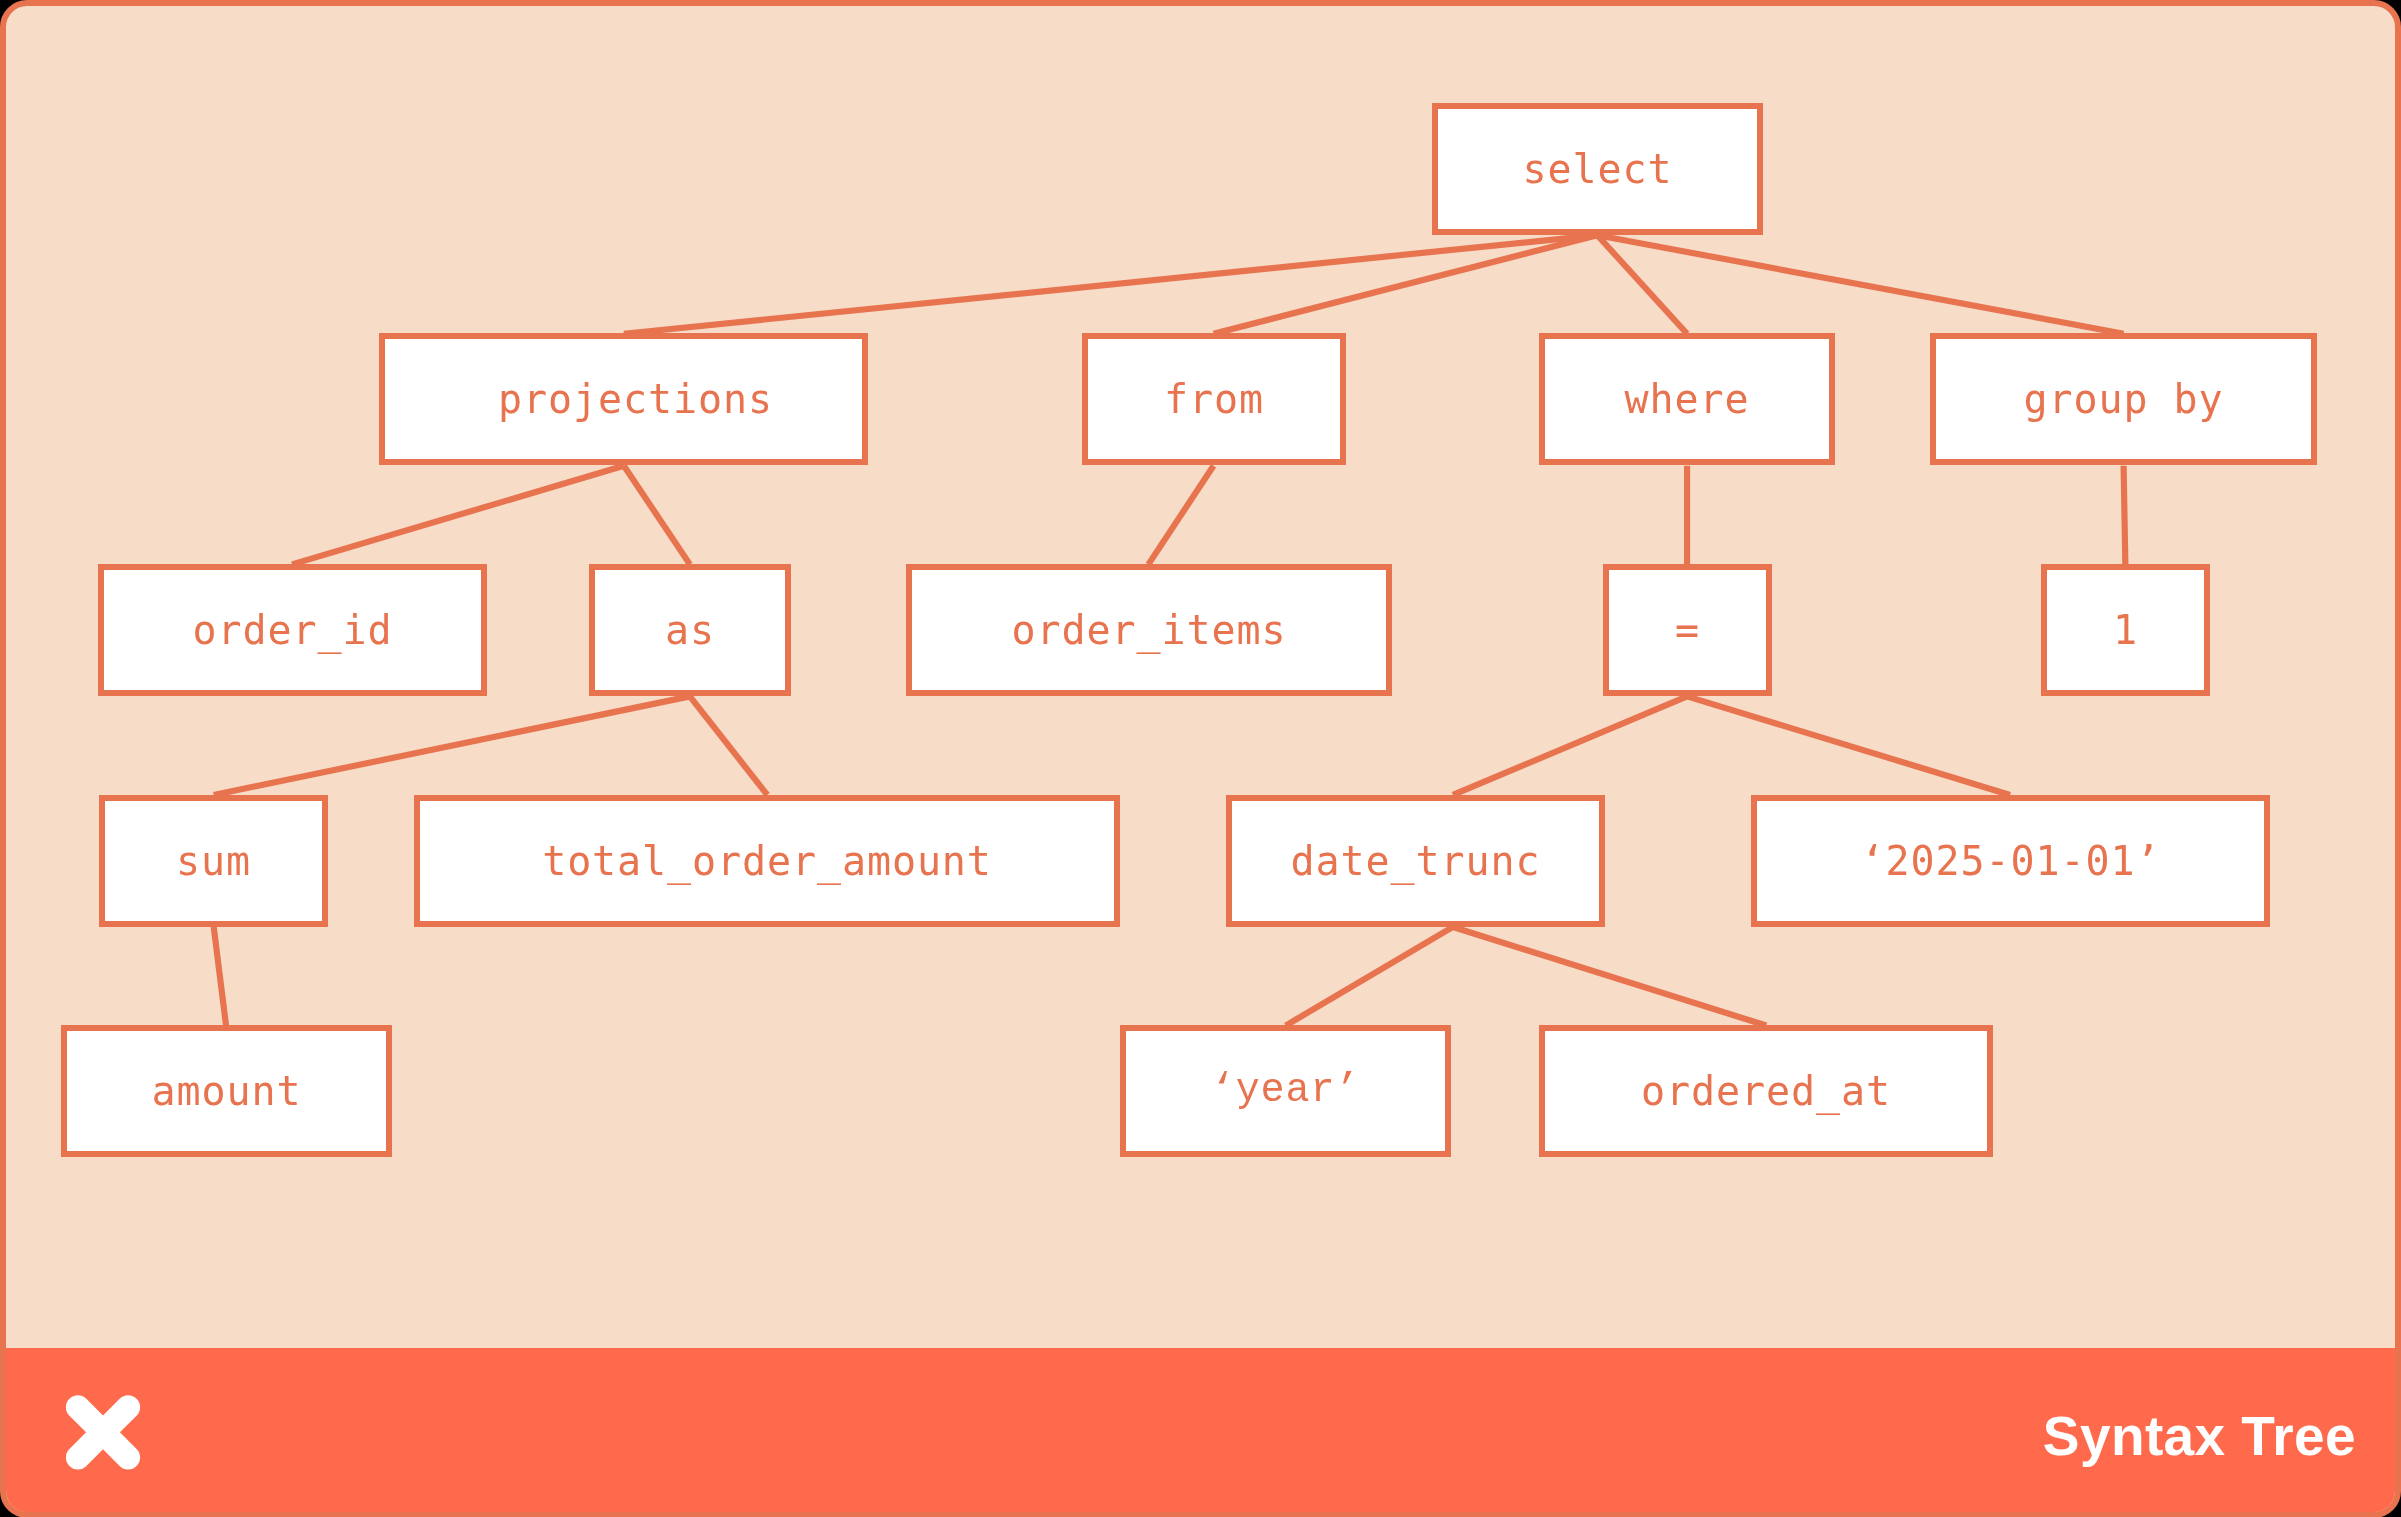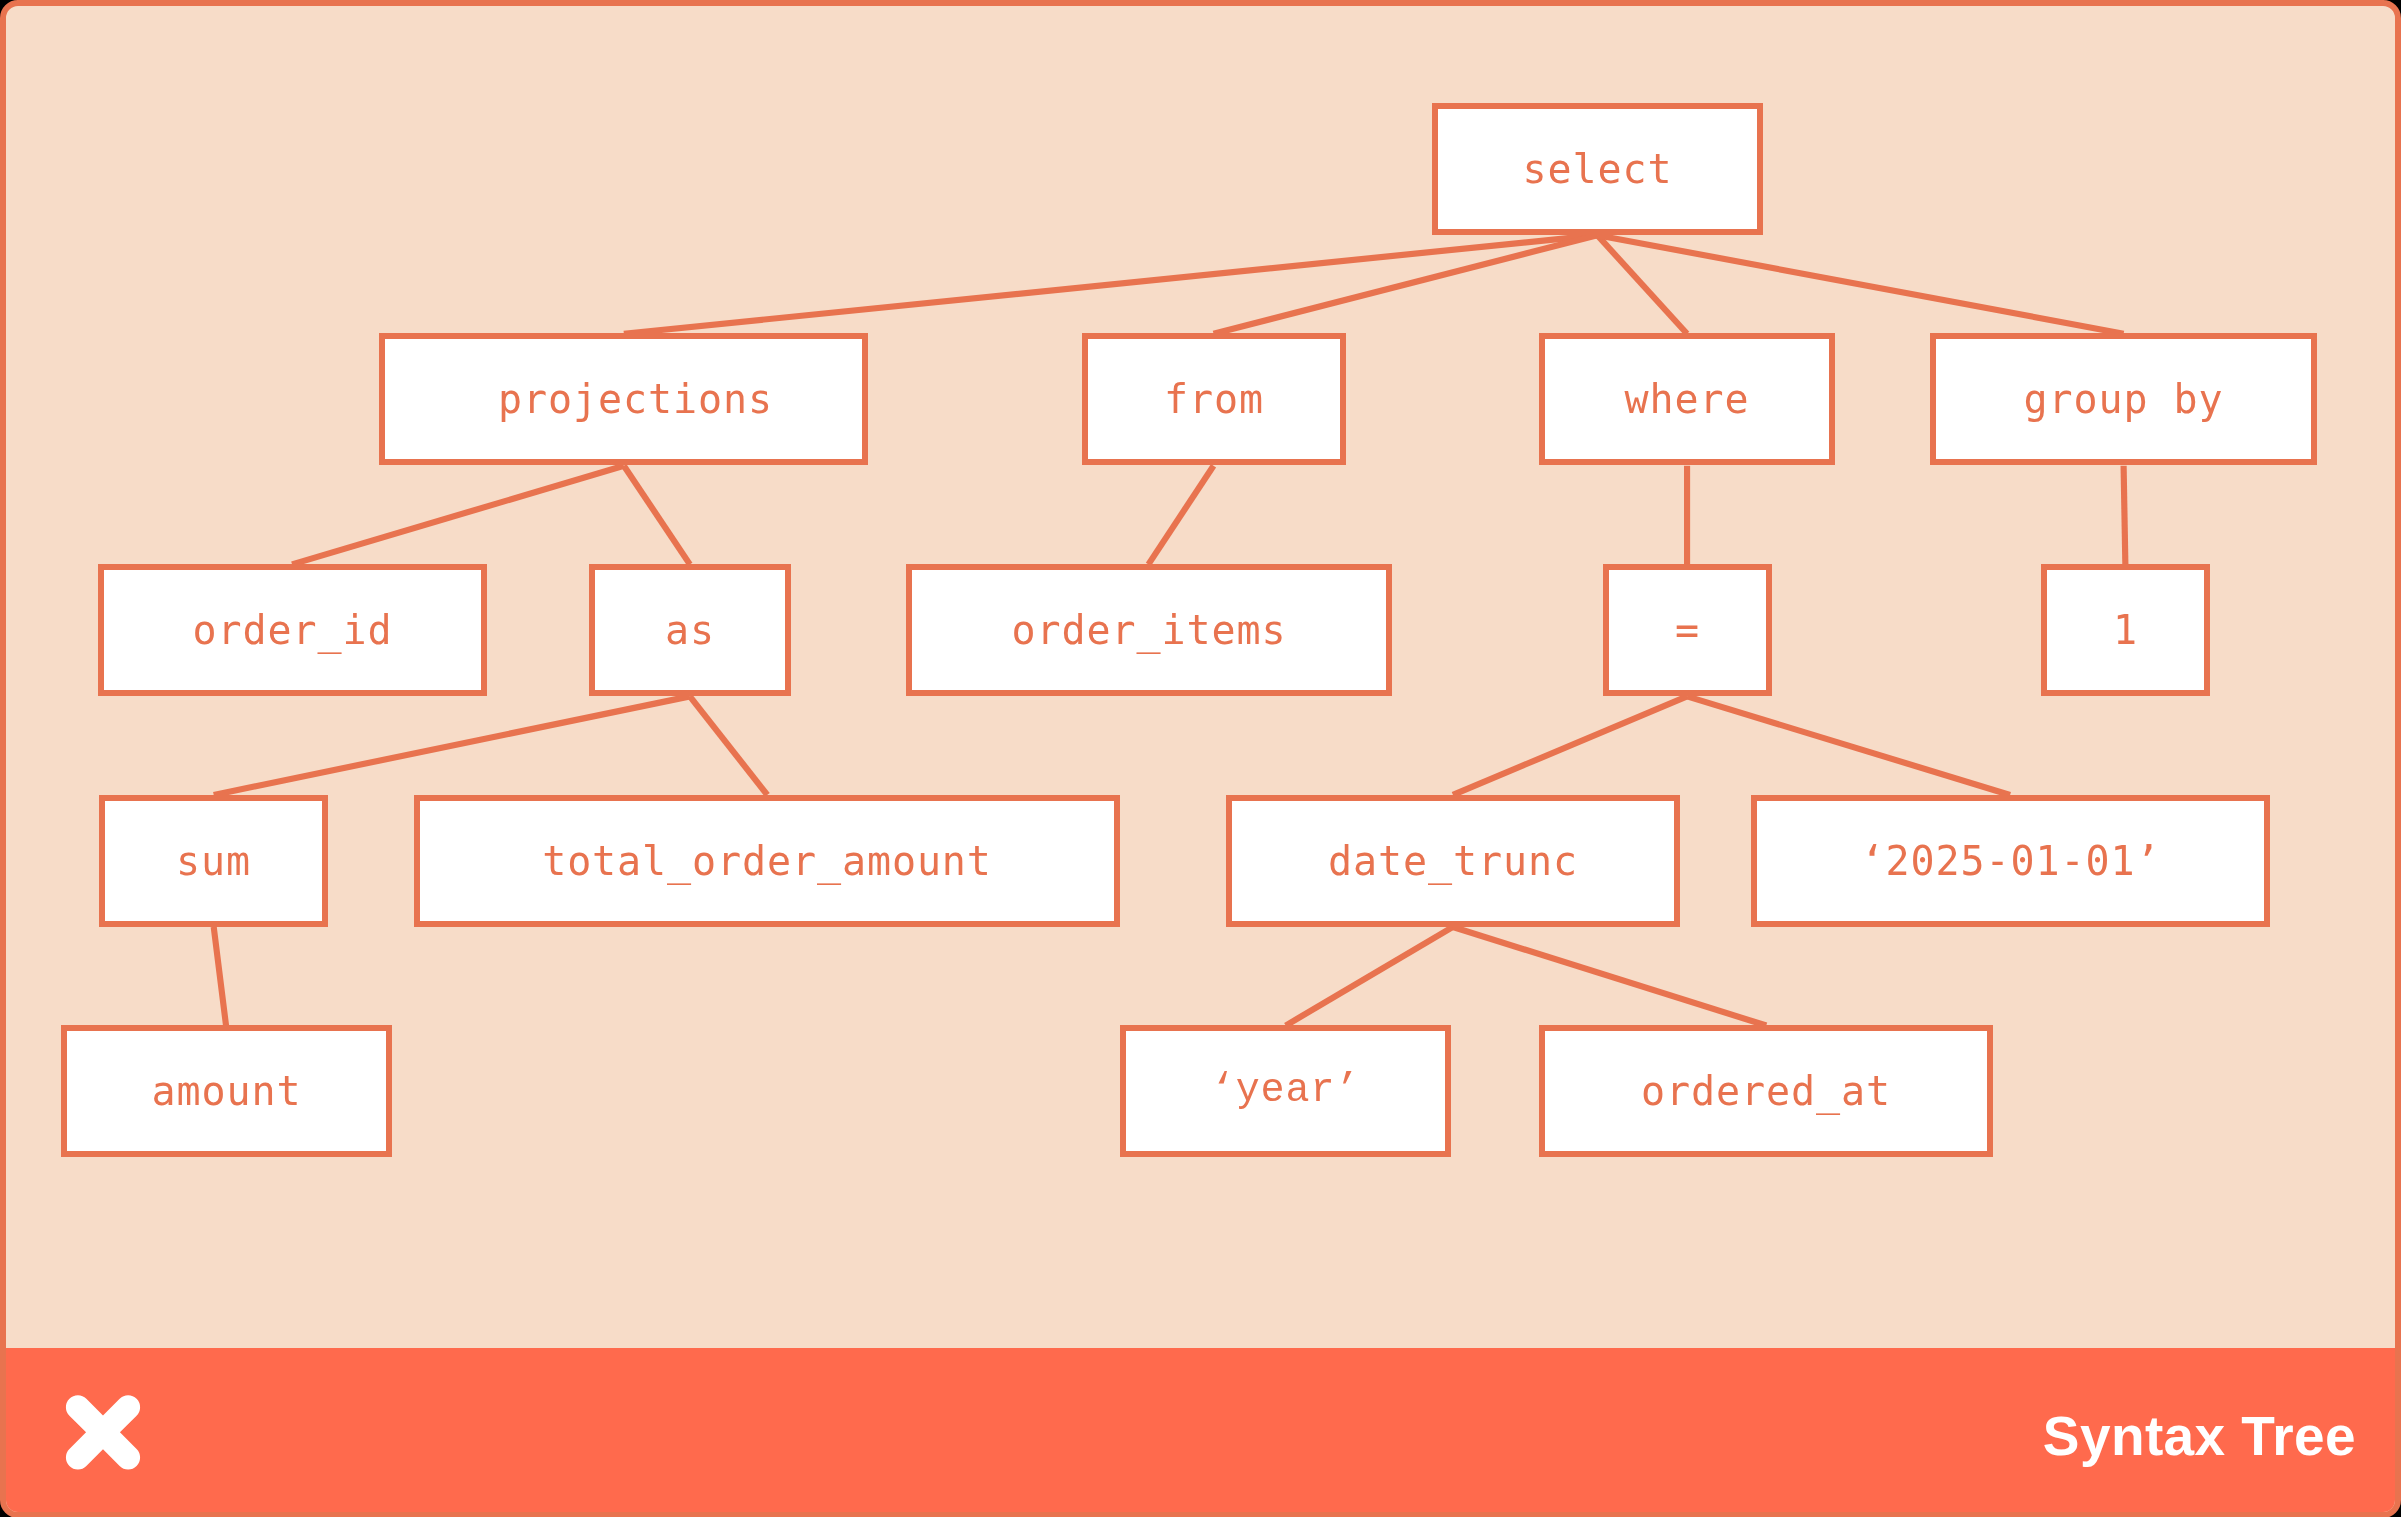--- a/index.html
+++ b/index.html
@@ -14,21 +14,21 @@
     background: #000000;
     overflow: hidden;
     font-family: "DejaVu Sans Mono", monospace;
   }
   
   #card {
     position: absolute;
     left: 0; top: 0;
     width: 2401px;
     height: 1518px;
-    border-radius: 18px;
+    border-radius: 27px;
     background: #F7DCC8;
     border: 6.2px solid #E8734F;
     box-sizing: border-box;
     overflow: hidden;
   }
   
   #canvas {
     position: absolute;
     left: 0; top: 0;
     width: 2401px;
@@ -141,21 +141,21 @@
           </div>
           <div class="node" style="left: 2035px; top: 558px; width: 169px; height: 132px;">
             <span>1</span>
           </div>
           <div class="node" style="left: 93px; top: 789px; width: 229px; height: 132px;">
             <span>sum</span>
           </div>
           <div class="node" style="left: 408px; top: 789px; width: 706px; height: 132px; align-items: center;">
             <span>total_order_amount</span>
           </div>
-          <div class="node" style="left: 1220px; top: 789px; width: 454px; height: 132px;">
+          <div class="node" style="left: 1220px; top: 789px; width: 379px; height: 132px;">
             <span>date_trunc</span>
           </div>
           <div class="node" style="left: 1745px; top: 789px; width: 519px; height: 132px;">
             <span>‘2025-01-01’</span>
           </div>
           <div class="node" style="left: 55px; top: 1019px; width: 331px; height: 132px;">
             <span>amount</span>
           </div>
           <div class="node" style="left: 1114px; top: 1019px; width: 331px; height: 132px; font-family: Liberation Mono, monospace;">
             <span>‘year’</span>

